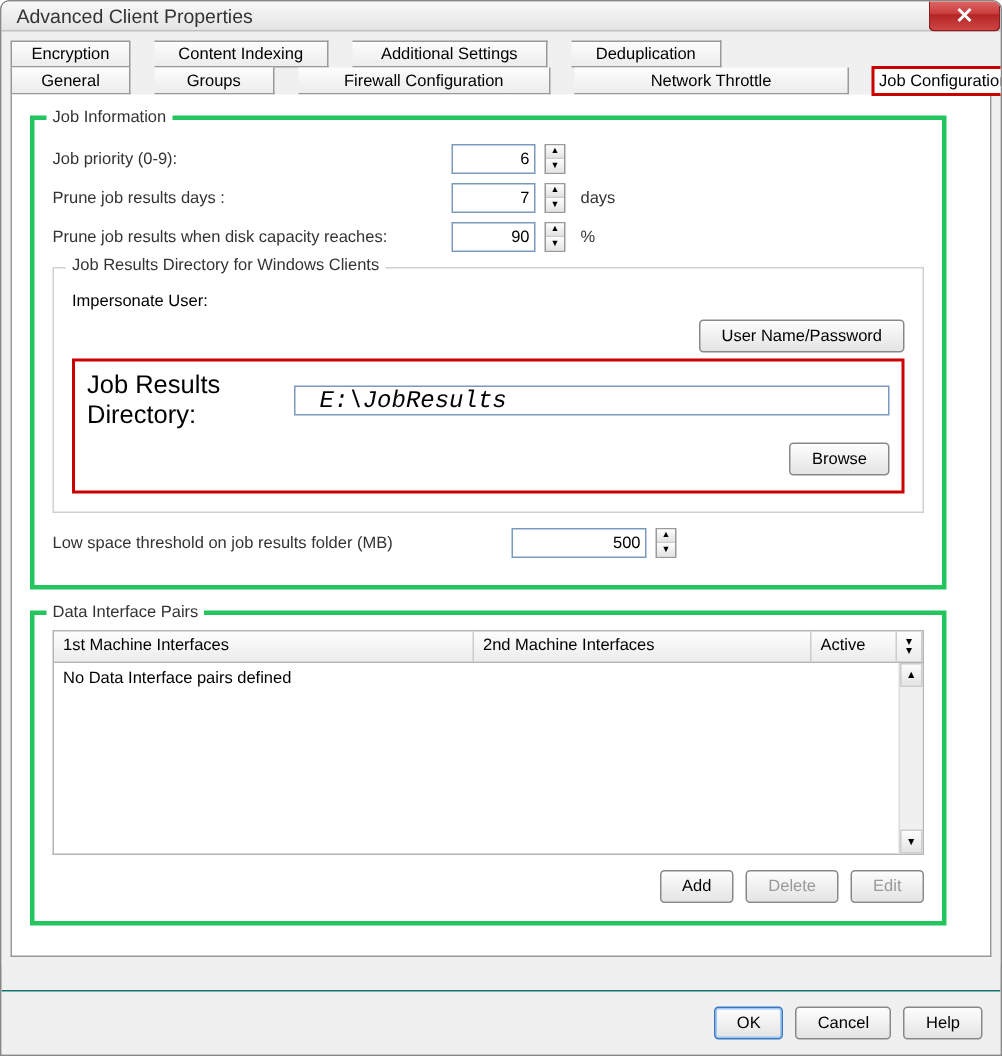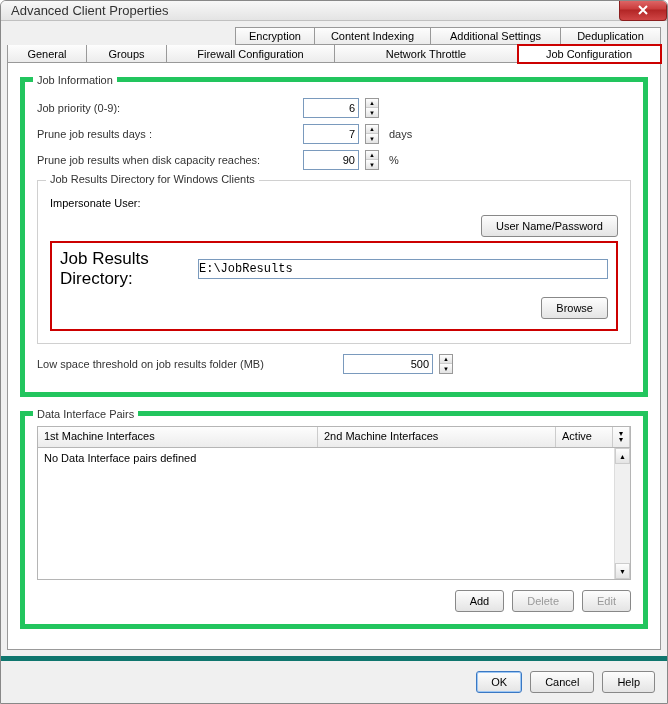--- a/index.html
+++ b/index.html
@@ -59,22 +59,21 @@
   display: flex;
   flex-direction: column;
   background: #f0f0f0;
 }
 .tabstrip {
   display: flex;
   flex-direction: column;
 }
 .tab-row {
   display: flex;
-  gap: 0;
-  justify-content: flex-end;
+  gap: 16px;
 }
 .tab {
   flex: 1;
   height: 18px;
   border: 1px solid #999;
   background: linear-gradient(to bottom, #fdfdfd, #ececec);
   font-size: 11px;
   display: flex;
   align-items: center;
   justify-content: center;
@@ -99,22 +98,22 @@
   flex: 1;
   border: 1px solid #999;
   border-top: none;
   background: #fff;
   padding: 10px 12px;
   position: relative;
   display: flex;
   flex-direction: column;
 }
 .fieldset {
-  border: 5px solid #22c55e;
-  margin: 4px 0 10px 0;
+  border: 3px solid #22c55e;
+  margin: 4px 17px 10px 0;
   padding: 10px 12px 12px 12px;
   position: relative;
 }
 .fieldset-legend {
   position: absolute;
   top: -8px;
   left: 8px;
   background: #fff;
   padding: 0 4px;
   font-size: 11px;
@@ -186,22 +185,23 @@
   flex-direction: column;
   gap:6px;
 }
 .dir-row { display:flex; align-items:center; gap:8px; }
 .dir-label { width: 130px; font-size:17px; }
 .dir-input {
   flex:1;
   height: 20px;
   border: 1px solid #7a9abd;
   font-family: "Courier New", monospace;
-  font-size: 12px;
-  padding: 0 0;
+  font-size: 16px;
+  padding: 0 16px;
+  font-style: italic;
 }
 .list-container {
   flex:1;
   display:flex;
   flex-direction:column;
 }
 .list-header {
   display:flex;
   border: 1px solid #b5b5b5;
   background: linear-gradient(to bottom,#fdfdfd,#ececec);
@@ -242,21 +242,22 @@
   font-size:7px;
   display:flex;align-items:center;justify-content:center;
 }
 .vscroll-space{ flex:1; }
 .footer-btns {
   display:flex;
   justify-content:flex-end;
   gap:8px;
   padding:10px 12px;
   background:#f0f0f0;
-  border-top:5px solid #0f766e;
+  border-top:1px solid #0f766e;
+  margin-top:16px;
 }
 .ok-btn {
   border: 1px solid #3a78c3;
   box-shadow: inset 0 0 0 1px #9dc7f4;
 }
 </style>
 </head>
 <body>
 
 <div class="window">

